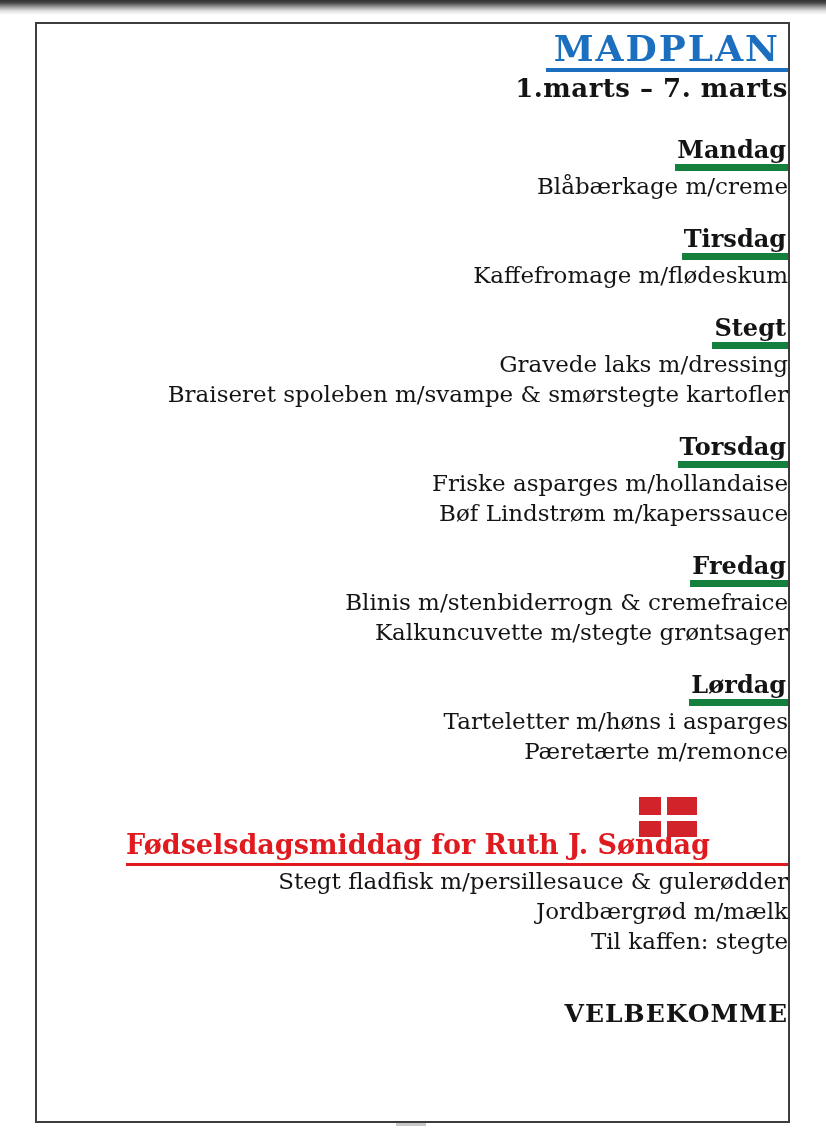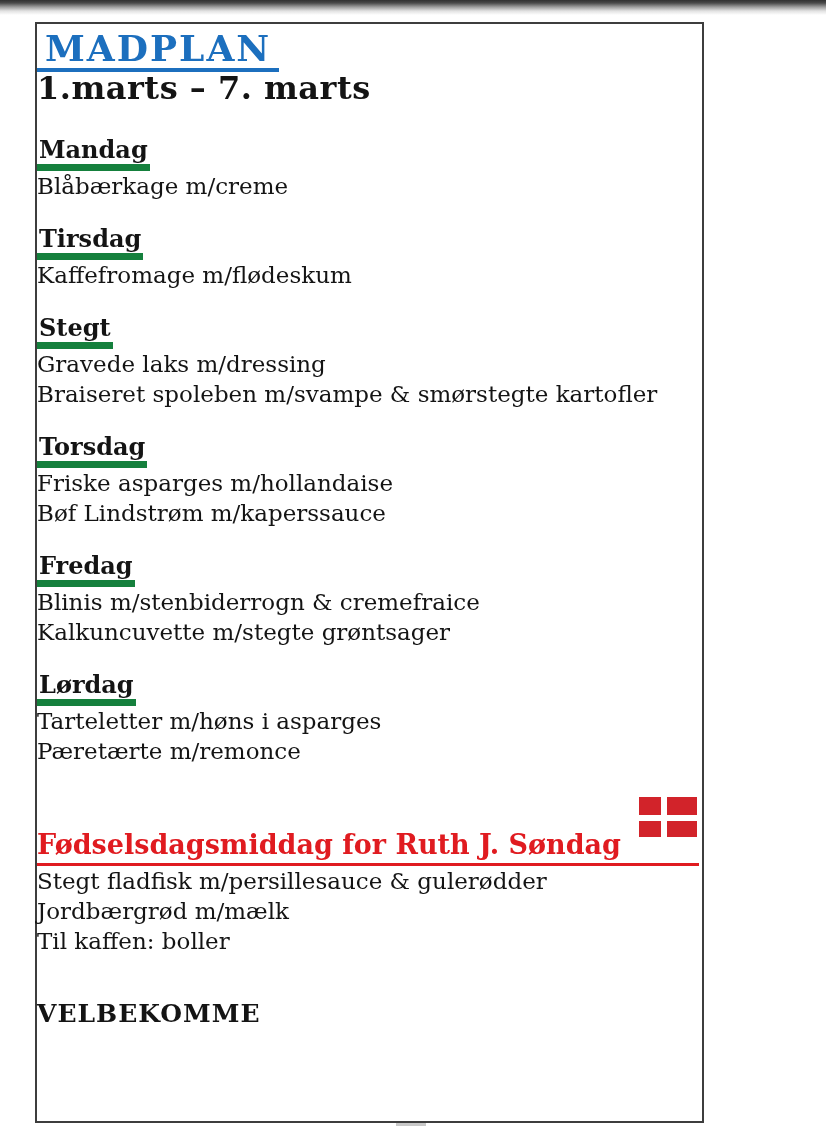--- a/index.html
+++ b/index.html
@@ -21,41 +21,41 @@
     position: absolute;
     top: 0; left: 0;
     width: 826px; height: 15px;
     background: linear-gradient(to bottom,
       #303030 0px, #4a4a4a 3px, #9d9d9d 7px, #e2e2e2 11px, #ffffff 15px);
   }
 
   .page {
     position: absolute;
     left: 35px; top: 22px;
-    width: 669px; height: 1101px;
+    width: 755px; height: 1101px;
     box-sizing: border-box;
     background: #ffffff;
     border: 2px solid #3d3d3d;
-    text-align: left;
+    text-align: right;
   }
 
   .title {
     display: inline-block;
     margin-top: 6px;
     font-size: 36px;
     line-height: 1.0;
     font-weight: bold;
     letter-spacing: 2px;
     color: var(--title-blue);
     border-bottom: 4px solid var(--title-blue);
     padding: 0 8px 2px 8px;
   }
 
   .date-range {
-    font-size: 32px;
+    font-size: 26px;
     line-height: 28px;
     font-weight: bold;
     margin-top: 2px;
     letter-spacing: 0.5px;
   }
 
   .day { margin-top: 24px; }
   .day.first { margin-top: 34px; }
 
   .day-name {
@@ -176,20 +176,20 @@
   </div>
 
   <div class="special">
     <div class="flag">
       <div class="vstripe"></div>
       <div class="hstripe"></div>
     </div>
     <div><span class="special-heading">Fødselsdagsmiddag for Ruth J. Søndag</span></div>
     <div class="dish">Stegt fladfisk m/persillesauce &amp; gulerødder</div>
     <div class="dish">Jordbærgrød m/mælk</div>
-    <div class="dish">Til kaffen: boller</div>
+    <div class="dish">Til kaffen: stegte</div>
   </div>
 
   <div class="footer">VELBEKOMME</div>
 
 </div>
 
 <div class="bottom-mark"></div>
 
 </body></html>

